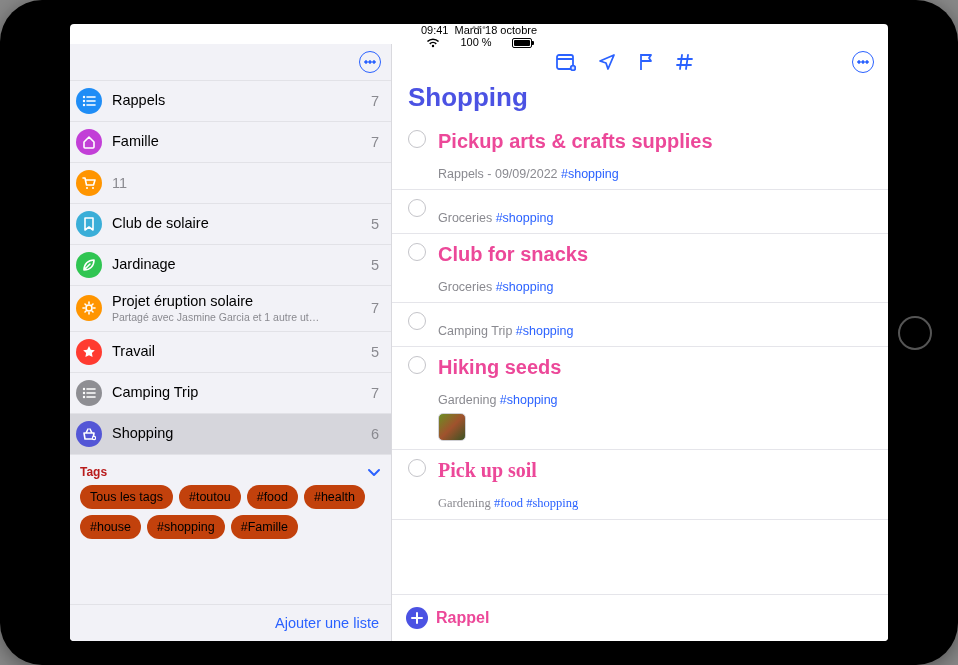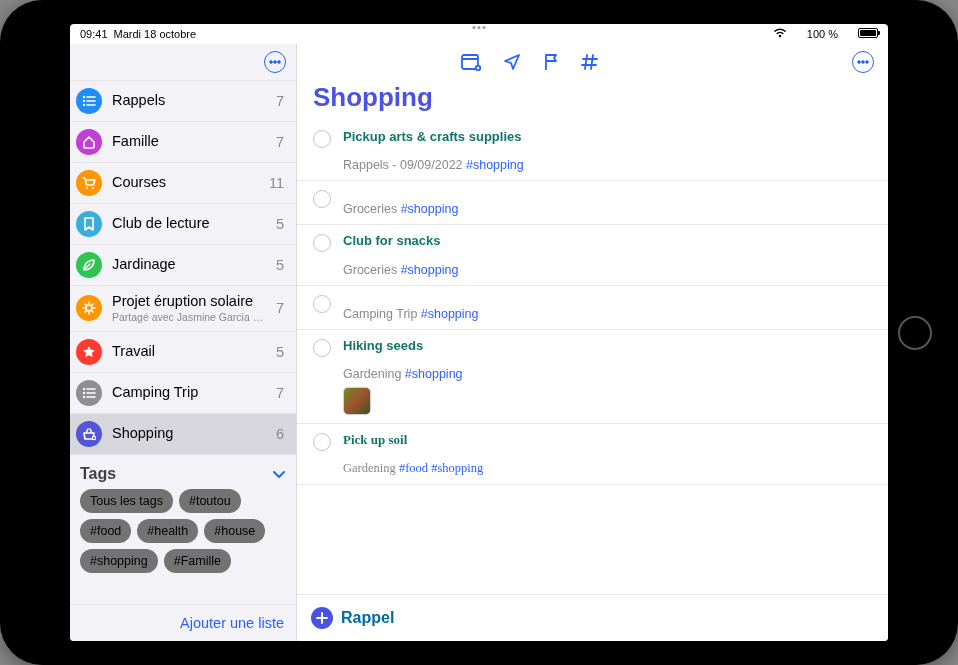--- a/index.html
+++ b/index.html
@@ -45,23 +45,24 @@
   .status-bar {
     height: 20px;
     display: flex;
     align-items: center;
     justify-content: space-between;
     padding: 0 10px;
     font-size: 11px;
     font-weight: 500;
     color: #000;
     position: relative;
+    flex-direction: column;
   }
   .status-left { display: flex; gap: 6px; align-items: center; }
-  .status-right { display: flex; gap: 20px; align-items: flex-start; }
+  .status-right { display: flex; gap: 20px; align-items: flex-end; }
   .battery-icon {
     width: 20px; height: 10px; border: 1px solid #000; border-radius: 2px; position: relative;
   }
   .battery-icon::after {
     content: ""; position: absolute; right: -3px; top: 2px; width: 2px; height: 4px; background:#000; border-radius:0 1px 1px 0;
   }
   .battery-fill { position:absolute; left:1px; top:1px; bottom:1px; right:1px; background:#000; border-radius:1px;}
   .wifi-dot { font-size: 12px; }
   .handle {
     position: absolute;
@@ -70,21 +71,21 @@
     transform: translateX(-50%);
     display:flex; gap:2px;
   }
   .handle span { width:3px; height:3px; background:#999; border-radius:50%;}
   .app {
     flex: 1;
     display: flex;
     min-height: 0;
   }
   .sidebar {
-    width: 227px;
+    width: 322px;
     background: #f2f2f7;
     border-right: 1px solid #d9d9de;
     display: flex;
     flex-direction: column;
   }
   .sidebar-top {
     height: 36px;
     display: flex;
     align-items: center;
     justify-content: flex-end;
@@ -111,25 +112,25 @@
   .list-icon {
     width: 26px; height: 26px; border-radius: 50%; display:flex; align-items:center; justify-content:center; flex:none;
     color:#fff;
   }
   .list-text { flex:1; min-width:0; }
   .list-name { font-size: 14.5px; color:#000; line-height:1.2; }
   .list-sub { font-size: 10.5px; color:#8a8a90; white-space:nowrap; overflow:hidden; text-overflow:ellipsis; line-height:1.2; margin-top:1px;}
   .list-count { font-size: 14.5px; color:#8a8a90; }
   .tags-section { padding: 6px 10px 8px; }
   .tags-header { display:flex; align-items:center; justify-content:space-between; padding:4px 0 6px; }
-  .tags-title { font-size: 16px; font-weight:600; color:#404040;}
+  .tags-title { font-size: 12px; font-weight:600; color:#b91c1c;}
   .chevron { color:#2b62ff; font-size:14px; }
   .tag-chips { display:flex; flex-wrap:wrap; gap:6px; }
   .chip {
-    background:#737373; border-radius:13px; padding:5px 10px; font-size:12.5px; color:#000; cursor:pointer;
+    background:#c2410c; border-radius:13px; padding:5px 10px; font-size:12.5px; color:#000; cursor:pointer;
   }
   .sidebar-footer {
     margin-top:auto;
     padding: 10px 12px;
     text-align:right;
     font-size:14.5px;
     color:#2b62ff;
     border-top:0.5px solid #e2e2e7;
   }
   .main {
@@ -154,30 +155,30 @@
   .reminders { flex:1; overflow:auto; }
   .rem-row {
     display:flex; gap:12px; padding:8px 16px 8px;
     border-bottom:0.5px solid #e5e5ea;
   }
   .rem-row:last-child { border-bottom:0.5px solid #e5e5ea;font-family:Liberation Serif, serif;}
   .rem-circle {
     width:18px; height:18px; border:1.6px solid #c4c4c9; border-radius:50%; flex:none; margin-top:1px; cursor:pointer;
   }
   .rem-body { flex:1; }
-  .rem-title { font-size:13px; font-weight:600; color:#0f766e; line-height:1.25;}
+  .rem-title { font-size:20px; font-weight:600; color:#ec4899; line-height:1.25;}
   .rem-meta { font-size:12.5px; color:#8a8a90; margin-top:13px;}
   .rem-meta .tag { color:#2b62ff; }
   .thumb {
     width:28px; height:28px; border-radius:5px; margin-top:6px;
     background: linear-gradient(135deg,#6b8e23 0%, #a0522d 50%, #3b5323 100%);
     border:0.5px solid #d0d0d5;
   }
   .main-footer {
-    display:flex; align-items:center; gap:8px; padding:12px 14px; color:#0369a1; font-size:16px; font-weight:600;
+    display:flex; align-items:center; gap:8px; padding:12px 14px; color:#ec4899; font-size:16px; font-weight:600;
     border-top:0.5px solid #e5e5ea;
   }
   .plus-circle {
     width:22px; height:22px; border-radius:50%; background:#4b52e3; color:#fff; display:flex; align-items:center; justify-content:center; font-size:16px; font-weight:700;
   }
   svg { display:block; }
 </style>
 </head>
 <body>
 
@@ -249,33 +250,30 @@
               <div class="list-count">7</div>
             </div>
             <div class="list-row">
               <div class="list-icon" style="background: rgb(255, 149, 0);">
                 <svg width="14" height="14" viewBox="0 0 14 14">
                   <path d="M1 2h2l1.5 7h7L13 4H4" stroke="#fff" stroke-width="1.6" fill="none" stroke-linecap="round" stroke-linejoin="round"></path>
                   <circle cx="5" cy="12" r="1" fill="#fff"></circle>
                   <circle cx="11" cy="12" r="1" fill="#fff"></circle>
                 </svg>
               </div>
-              <div class="list-text">
-                <div class="list-name">Courses</div>
-              </div>
               <div class="list-count">11</div>
             </div>
             <div class="list-row">
               <div class="list-icon" style="background: rgb(58, 174, 216);">
                 <svg width="10" height="14" viewBox="0 0 10 14">
                   <path d="M1 1h8v12l-4-3-4 3V1z" stroke="#fff" stroke-width="1.6" fill="none" stroke-linecap="round" stroke-linejoin="round"></path>
                 </svg>
               </div>
               <div class="list-text">
-                <div class="list-name">Club de lecture</div>
+                <div class="list-name">Club de solaire</div>
               </div>
               <div class="list-count">5</div>
             </div>
             <div class="list-row">
               <div class="list-icon" style="background: rgb(48, 197, 82);">
                 <svg width="14" height="14" viewBox="0 0 14 14">
                   <path d="M12 2c0 6-4 10-10 10 0-6 4-10 10-10zM2 12l6-6" stroke="#fff" stroke-width="1.6" fill="none" stroke-linecap="round" stroke-linejoin="round"></path>
                 </svg>
               </div>
               <div class="list-text">

